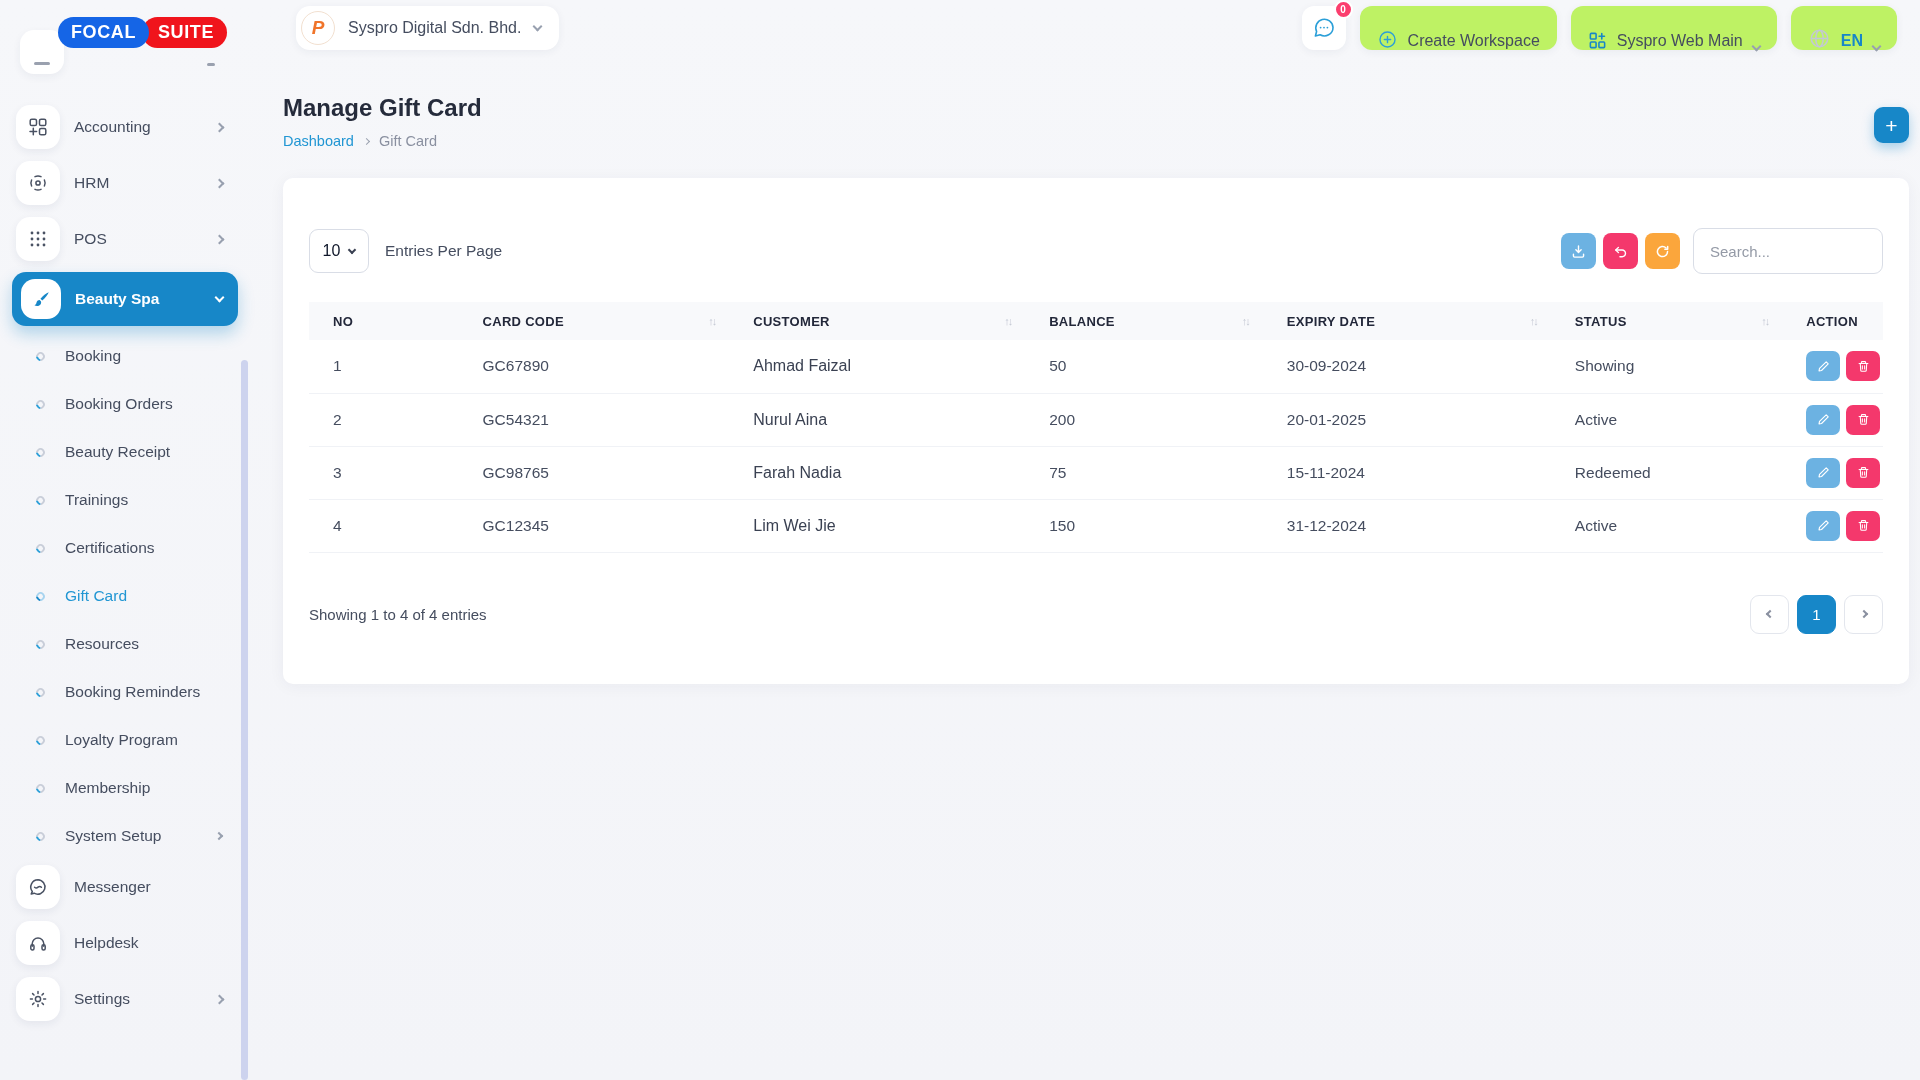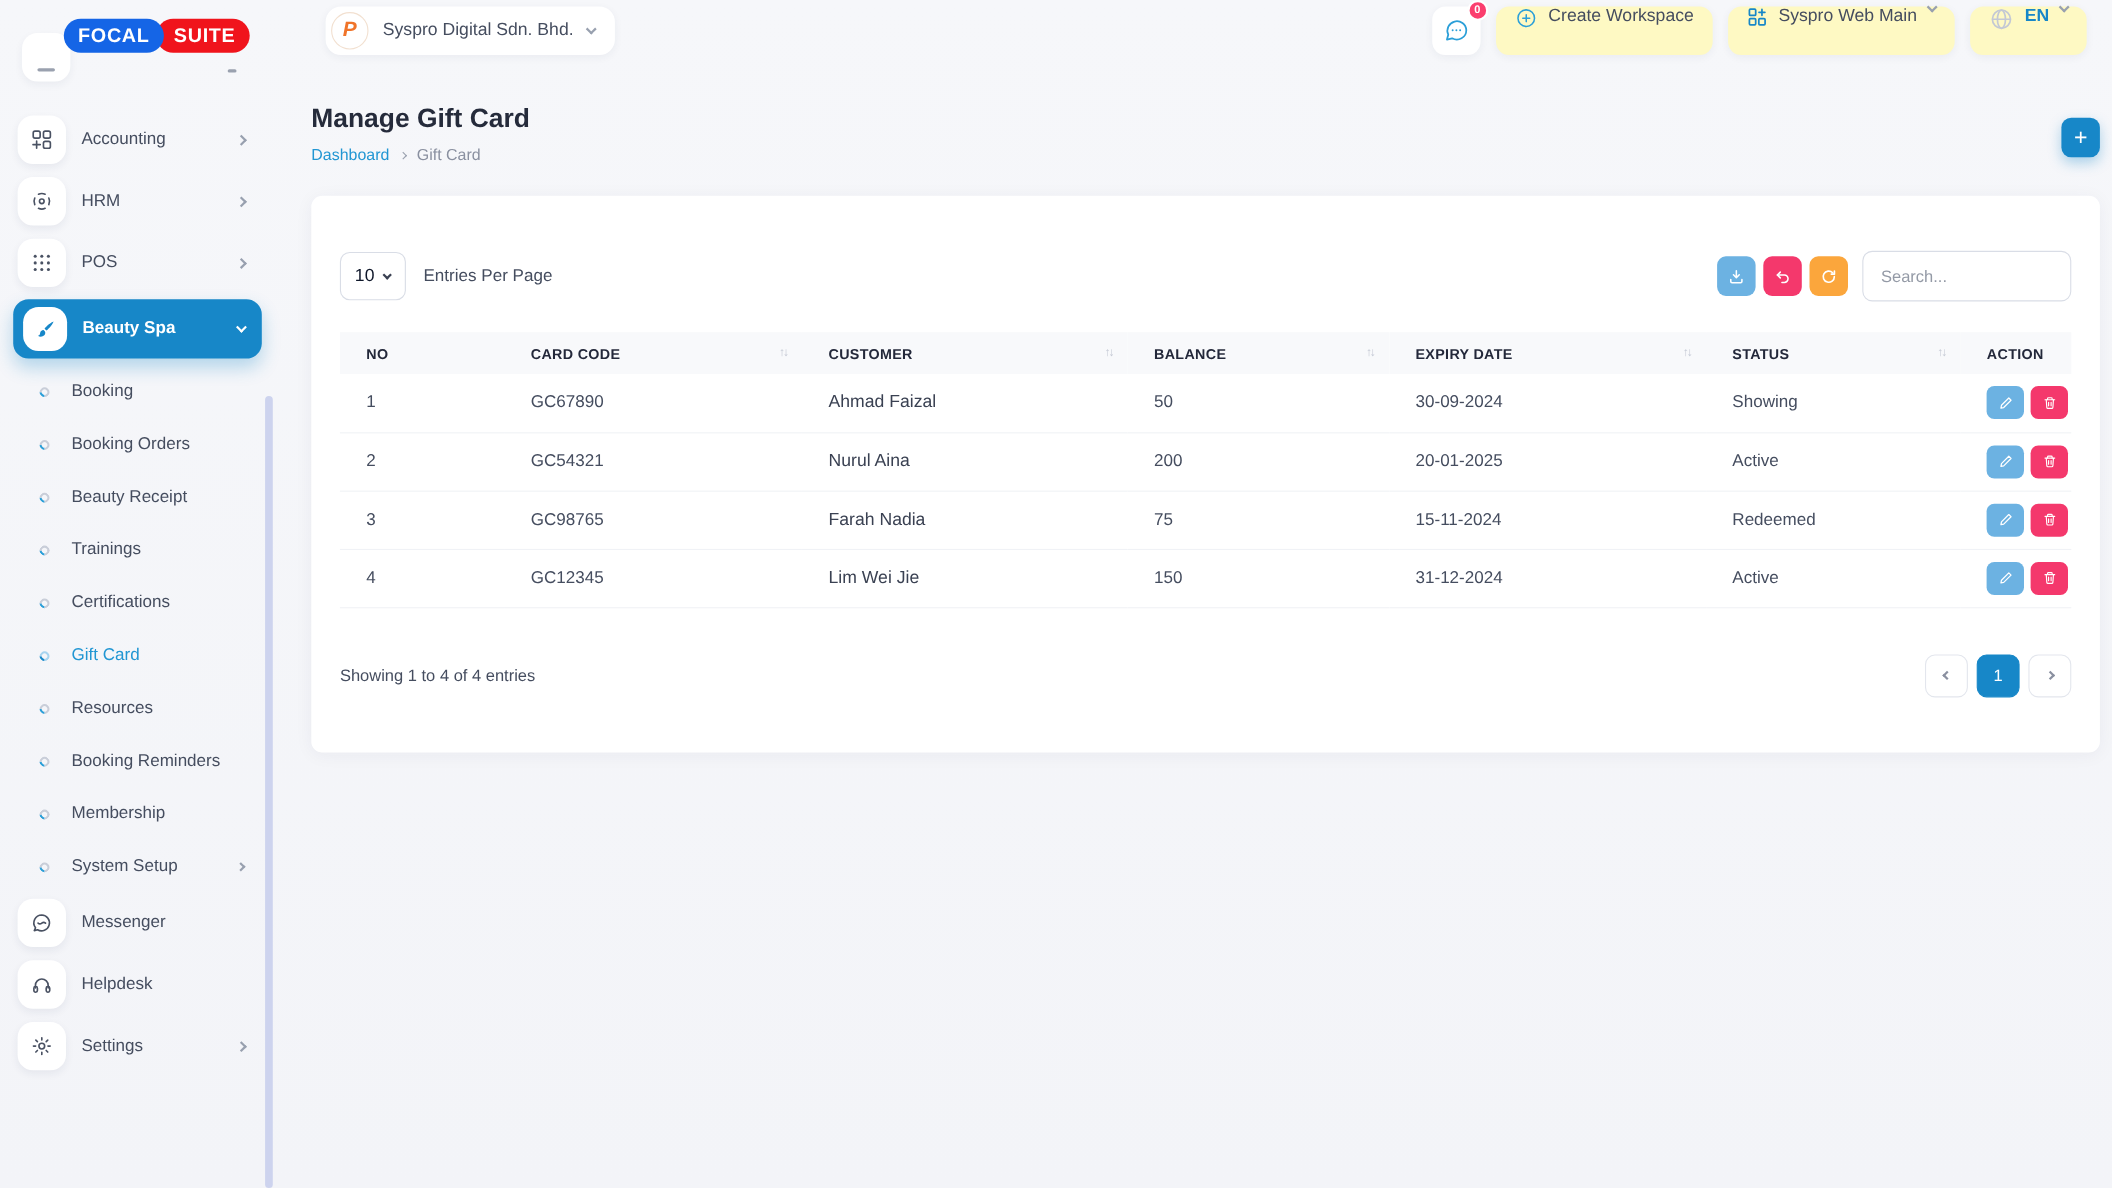--- a/index.html
+++ b/index.html
@@ -22,21 +22,21 @@
   .company-pill{position:absolute;left:296px;top:6px;height:44px;background:#fff;border:0;border-radius:14px;
     display:flex;align-items:center;gap:13px;padding:0 18px 0 5px;box-shadow:0 2px 8px rgba(30,45,80,.06);cursor:pointer;font:inherit;}
   .company-logo{width:34px;height:34px;border-radius:50%;background:#fff;border:1px solid #f2e0d0;
     display:flex;align-items:center;justify-content:center;font-weight:800;font-style:italic;font-size:19px;color:#f0742a;}
   .company-name{font-size:16px;color:var(--text);}
   .topbar-right{position:absolute;right:23px;top:6px;height:44px;display:flex;gap:14px;align-items:center;}
   .chat-btn{width:44px;height:44px;border-radius:12px;background:#fff;border:0;position:relative;
     display:flex;align-items:center;justify-content:center;color:#2b9fd8;box-shadow:0 2px 8px rgba(30,45,80,.06);cursor:pointer;}
   .chat-badge{position:absolute;top:-6px;right:-7px;min-width:19px;height:19px;border-radius:10px;background:#fb3e6e;
     border:2px solid #fff;color:#fff;font-size:10px;font-weight:700;display:flex;align-items:center;justify-content:center;}
-  .pill{height:44px;background:#fef9c3;border:0;border-radius:12px;display:flex;align-items:flex-start;gap:10px;
+  .pill{height:44px;background:#bef264;border:0;border-radius:12px;display:flex;align-items:flex-end;gap:10px;
     padding:0 17px;box-shadow:0 2px 8px rgba(30,45,80,.06);font-size:15.5px;color:var(--text);cursor:pointer;font:inherit;}
   .lang-en{color:var(--accent);font-weight:700;}
   
   .chev{width:7px;height:7px;border-right:2px solid #98a0af;border-bottom:2px solid #98a0af;transform:rotate(-45deg);flex:0 0 auto;}
   .chev-down{transform:rotate(45deg);margin-top:-3px;}
   
   .sidebar{position:absolute;top:0;left:0;width:250px;bottom:0;padding-top:42px;}
   .cut-item{margin:0 12px 14px;height:48px;position:relative;}
   .cut-box{position:absolute;left:8px;top:-12px;width:44px;height:44px;border-radius:14px;background:#fff;
     box-shadow:0 3px 8px rgba(30,45,80,.06);}
@@ -275,20 +275,25 @@
     <span class="sub-label">Resources</span>
 
   </div>
         <div class="side-sub">
     <span class="bullet"></span>
     <span class="sub-label">Booking Reminders</span>
 
   </div>
         <div class="side-sub">
     <span class="bullet"></span>
+    <span class="sub-label">Loyalty Program</span>
+
+  </div>
+        <div class="side-sub">
+    <span class="bullet"></span>
     <span class="sub-label">Membership</span>
 
   </div>
         <div class="side-sub">
     <span class="bullet"></span>
     <span class="sub-label">System Setup</span>
     <span class="chev"></span>
   </div>
       </div>
     </nav>

